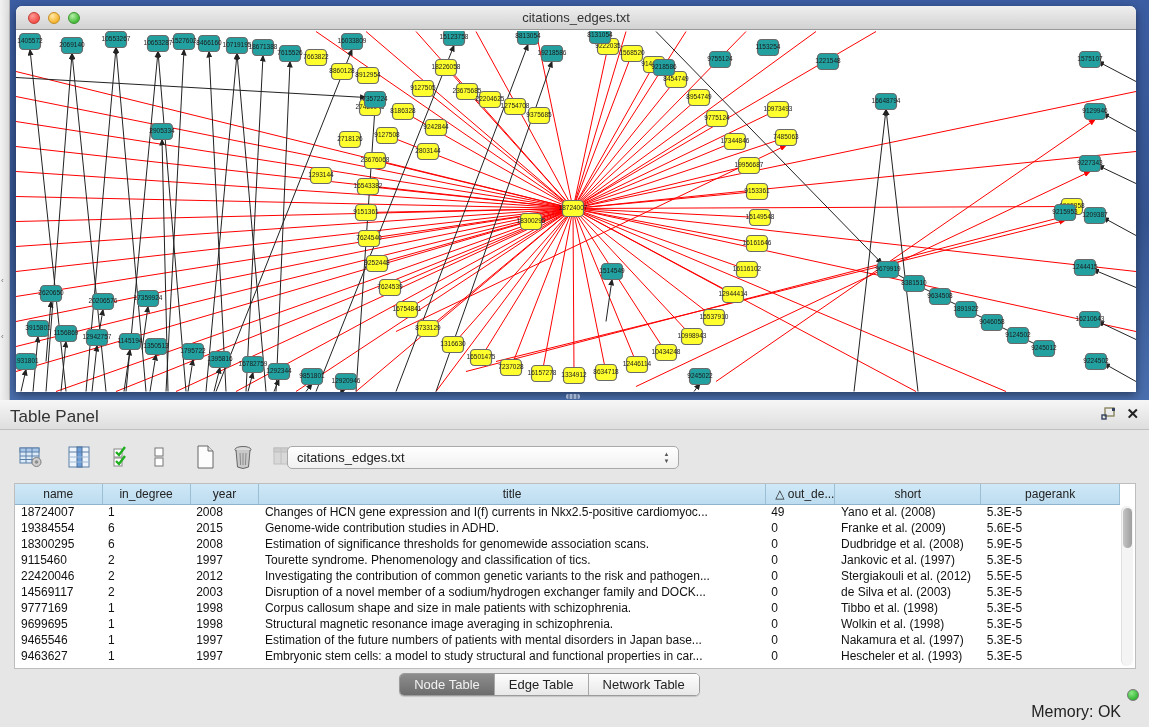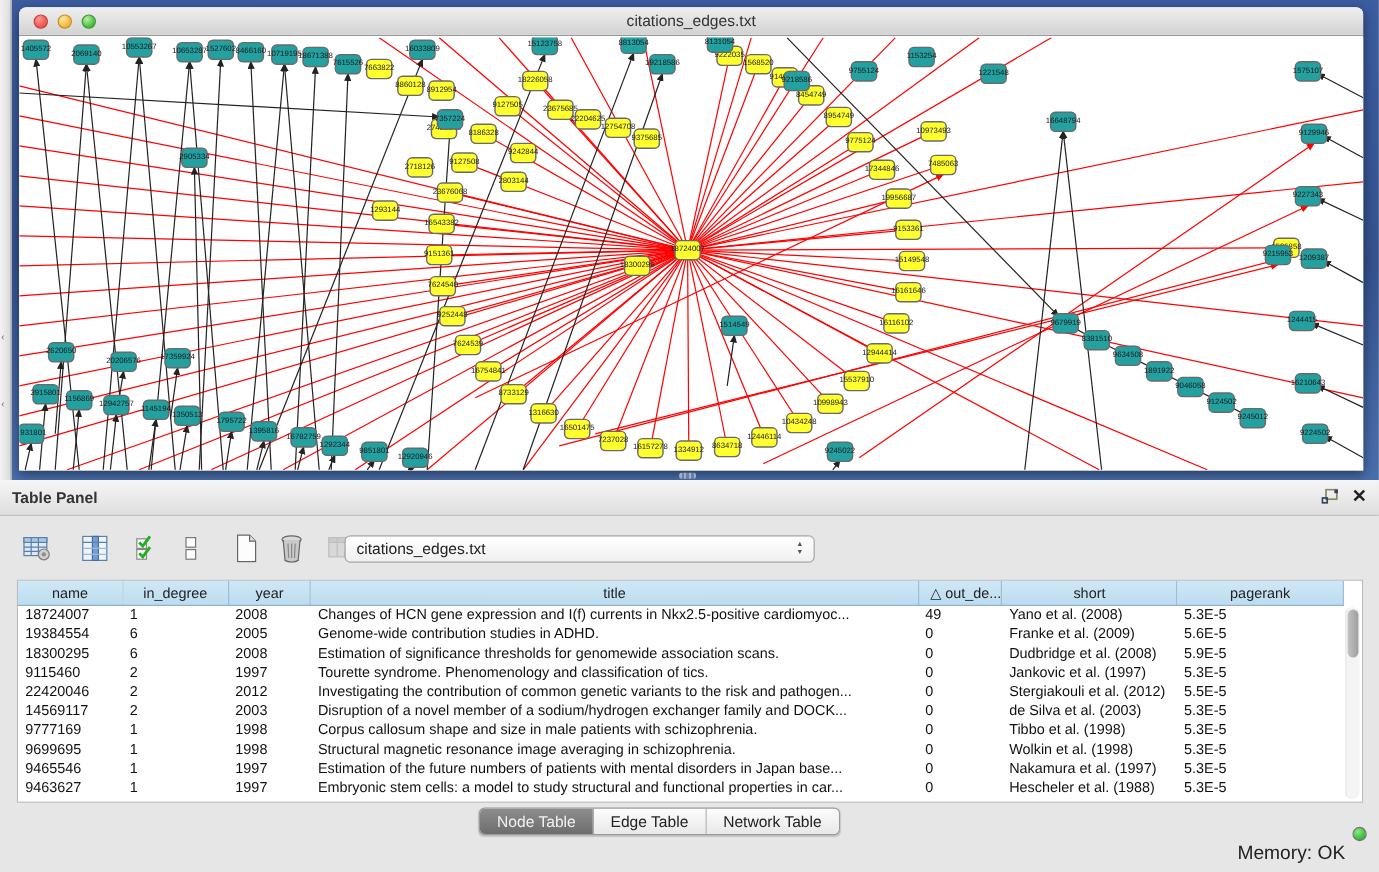--- a/index.html
+++ b/index.html
@@ -33,21 +33,21 @@
   .node-lbl { font-size:6.5px; fill:#1a1a1a; text-anchor:middle; }
 
   .splitter-grip { position:absolute; left:566px; top:394px; width:14px; height:5px;
     background:repeating-linear-gradient(90deg,#9fb0cc 0 2px,#6b7fa5 2px 4px); border-radius:2px; }
 
   
   .table-panel { position:absolute; left:0; top:400px; width:1149px; height:327px;
     background:#e6e6e6; }
   .panel-header { height:30px; background:linear-gradient(180deg,#f6f6f6,#dedede);
     border-bottom:1px solid #c0c0c0; position:relative; }
-  .panel-title { position:absolute; left:10px; top:7px; font-size:13px; color:#333;font-weight:bold; }
+  .panel-title { position:absolute; left:10px; top:7px; font-size:17px; color:#333; }
   .panel-header .hdr-icons { position:absolute; right:10px; top:5px; display:flex; gap:10px; align-items:center; }
   .float-icon svg { display:block; }
   .close-x { font-size:15px; font-weight:bold; color:#222; line-height:18px; cursor:default; }
 
   .toolbar { position:absolute; left:0; top:40px; width:1149px; height:36px; }
   .tb-icon { position:absolute; top:4px; width:26px; height:26px; display:flex;
     align-items:center; justify-content:center; }
   .fx { font-style:italic; font-family:"Liberation Serif",serif; font-size:15px; color:#222; }
   .combo { position:absolute; left:287px; top:6px; width:392px; height:23px;
     background:linear-gradient(180deg,#ffffff,#f0f0f0); border:1px solid #a8a8a8;
@@ -773,21 +773,21 @@
             <td>1</td>
             <td>2008</td>
             <td>Changes of HCN gene expression and I(f) currents in Nkx2.5-positive cardiomyoc...</td>
             <td>49</td>
             <td>Yano et al. (2008)</td>
             <td>5.3E-5</td>
           </tr>
           <tr>
             <td>19384554</td>
             <td>6</td>
-            <td>2005</td>
+            <td>2015</td>
             <td>Genome-wide contribution studies in ADHD.</td>
             <td>0</td>
             <td>Franke et al. (2009)</td>
             <td>5.6E-5</td>
           </tr>
           <tr>
             <td>18300295</td>
             <td>6</td>
             <td>2008</td>
             <td>Estimation of significance thresholds for genomewide association scans.</td>
@@ -848,21 +848,21 @@
             <td>0</td>
             <td>Nakamura et al. (1997)</td>
             <td>5.3E-5</td>
           </tr>
           <tr>
             <td>9463627</td>
             <td>1</td>
             <td>1997</td>
             <td>Embryonic stem cells: a model to study structural and functional properties in car...</td>
             <td>0</td>
-            <td>Hescheler et al. (1988)</td>
+            <td>Hescheler et al. (1993)</td>
             <td>5.3E-5</td>
           </tr>
         </tbody>
     </table>
     <div class="vscroll">
       <div class="vthumb"></div>
     </div>
   </div>
 
   <div class="seg-wrap">

